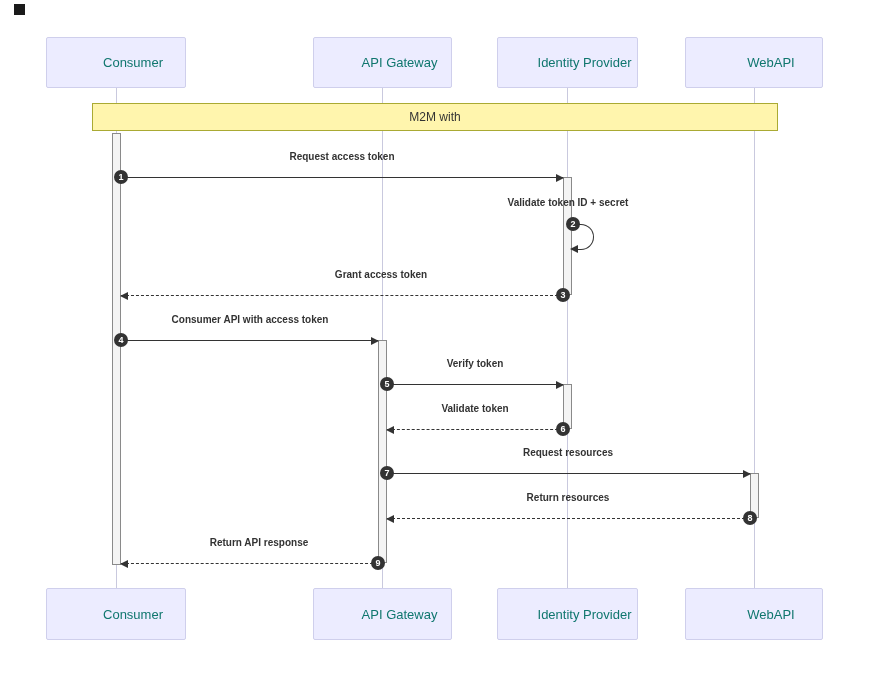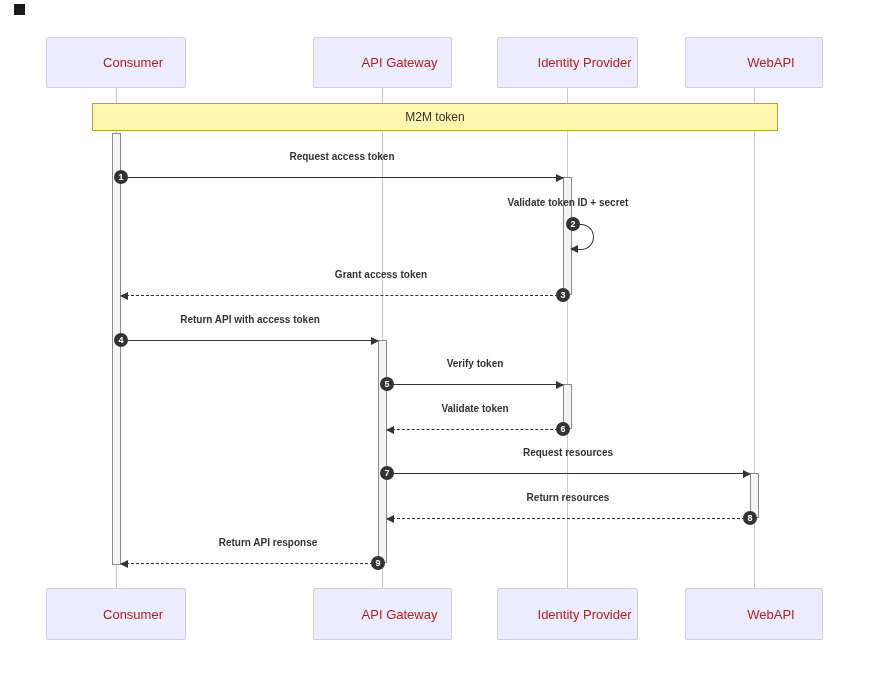--- a/index.html
+++ b/index.html
@@ -7,21 +7,21 @@
     position:relative; width:871px; height:677px; background:#ffffff;
     font-family:"Liberation Sans", sans-serif; color:#333; overflow:hidden;
   }
   .corner-mark { position:absolute; left:14px; top:4px; width:11px; height:11px; background:#1a1a1a; }
 
   .lifeline { position:absolute; top:88px; height:500px; width:1px; background:var(--lifeline,#C9C9DE); }
 
   .actor {
     position:absolute; display:flex; align-items:center; justify-content:center;
     background:var(--actor-fill,#ECECFF); border:1px solid var(--actor-border,#CFCFEC);
-    font-size:13px; color:#b91c1c; box-sizing:border-box; border-radius:2px;padding-left:34px;
+    font-size:13px; color:#0f766e; box-sizing:border-box; border-radius:2px;padding-left:34px;
   }
 
   .note {
     position:absolute; display:flex; align-items:center; justify-content:center;
     background:var(--note-fill,#FFF5AD); border:1px solid var(--note-border,#AAAA33);
     font-size:12px; color:#333; box-sizing:border-box;
   }
 
   .activation {
     position:absolute; width:9px; box-sizing:border-box;
@@ -58,21 +58,21 @@
 <div class="diagram">
 
   <div class="corner-mark"></div>
 
   <div class="lifeline" style="left:116px;"></div>
   <div class="lifeline" style="left:382px;"></div>
   <div class="lifeline" style="left:567px;"></div>
   <div class="lifeline" style="left:754px;"></div>
 
   <div class="note" style="left:92px; top:103px; width:686px; height:28px;">
-    <span>M2M token</span>
+    <span>M2M with</span>
   </div>
 
   <div class="activation" style="left:112px; top:133px; height:432px;"></div>
   <div class="activation" style="left:563px; top:177px; height:118px;"></div>
   <div class="activation" style="left:378px; top:340px; height:223px;"></div>
   <div class="activation" style="left:563px; top:384px; height:45px;"></div>
   <div class="activation" style="left:750px; top:473px; height:45px;"></div>
 
   <div class="msg-label" style="left:342px; top:151px;">Request access token</div>
   <div class="line" style="left:121px; top:177px; width:442px;">
@@ -85,21 +85,21 @@
     <div class="head left"></div>
   </div>
   <div class="seq" style="left:573px; top:224px;">2</div>
 
   <div class="msg-label" style="left:342px; top:269px;margin-left:39px;">Grant access token</div>
   <div class="line dashed" style="left:121px; top:295px; width:442px;">
     <div class="head left"></div>
   </div>
   <div class="seq" style="left:563px; top:295px;">3</div>
 
-  <div class="msg-label" style="left:250px; top:314px;">Return API with access token</div>
+  <div class="msg-label" style="left:250px; top:314px;">Consumer API with access token</div>
   <div class="line" style="left:121px; top:340px; width:257px;">
     <div class="head right"></div>
   </div>
   <div class="seq" style="left:121px; top:340px;">4</div>
 
   <div class="msg-label" style="left:475px; top:358px;">Verify token</div>
   <div class="line" style="left:387px; top:384px; width:176px;">
     <div class="head right"></div>
   </div>
   <div class="seq" style="left:387px; top:384px;">5</div>
@@ -115,21 +115,21 @@
     <div class="head right"></div>
   </div>
   <div class="seq" style="left:387px; top:473px;">7</div>
 
   <div class="msg-label" style="left:568px; top:492px;">Return resources</div>
   <div class="line dashed" style="left:387px; top:518px; width:363px;">
     <div class="head left"></div>
   </div>
   <div class="seq" style="left:750px; top:518px;">8</div>
 
-  <div class="msg-label" style="left:250px; top:537px;padding-left:36px;">Return API response</div>
+  <div class="msg-label" style="left:241px; top:537px;padding-left:36px;">Return API response</div>
   <div class="line dashed" style="left:121px; top:563px; width:257px;">
     <div class="head left"></div>
   </div>
   <div class="seq" style="left:378px; top:563px;">9</div>
 
   <div class="actor" style="left:46px; top:37px; width:140px; height:51px;">
     <span>Consumer</span>
   </div>
   <div class="actor" style="left:313px; top:37px; width:139px; height:51px;">
     <span>API Gateway</span>

